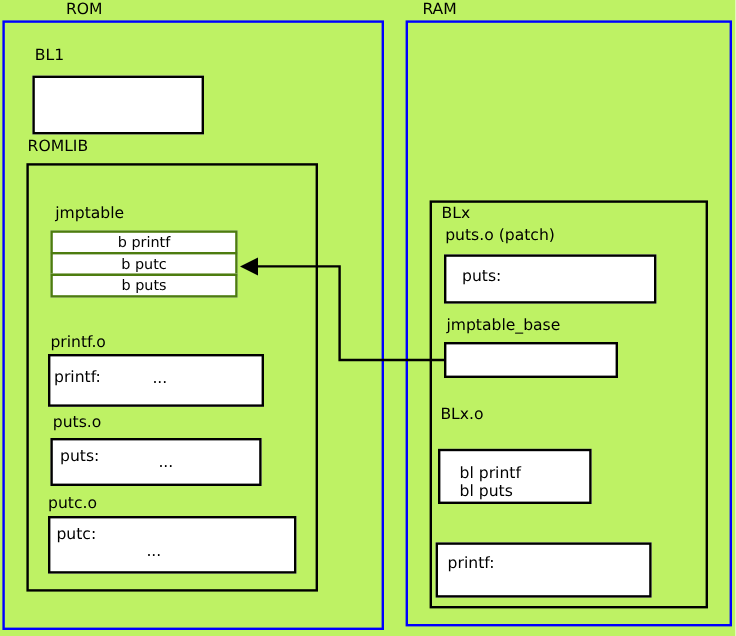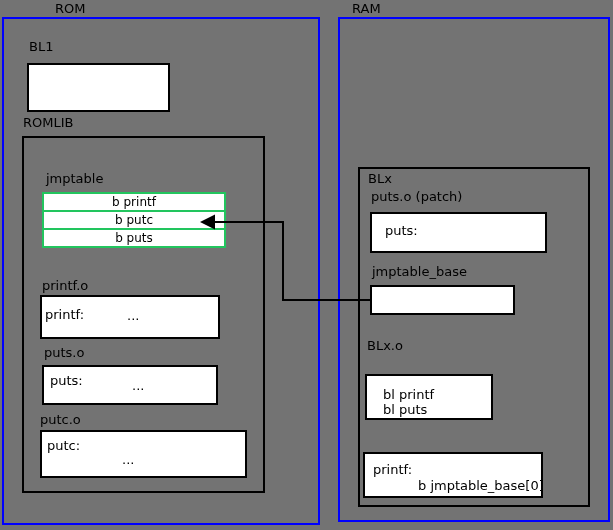--- a/index.html
+++ b/index.html
@@ -1,25 +1,25 @@
 <!DOCTYPE html>
 <html><head>
 <meta charset="utf-8">
 <style>
   html,body { margin:0; padding:0; background:#ffffff; }
   #canvas {
     position:relative; width:613px; height:530px; overflow:hidden;
     font-family:"DejaVu Sans", "Liberation Sans", sans-serif;
-    font-size:13px; color:#000; background:#737373;
+    font-size:13px; color:#000; background:#bef264;
   }
   .lbl { position:absolute; white-space:nowrap; line-height:14px; }
   .frame { position:absolute; border:2px solid #0000ff; box-sizing:border-box; background:transparent; }
   .bx { position:absolute; border:2px solid #000000; box-sizing:border-box; background:#ffffff; }
   .jrow {
-    width:184px; height:20px; border:2px solid #22c55e; box-sizing:border-box;
+    width:156px; height:20px; border:2px solid #4d7c0f; box-sizing:border-box;
     text-align:center; font-size:12px; line-height:16px; background:#fff; margin-top:-2px;
   }
   .jrow:first-child { margin-top:0; }
   #jmptable-rows { position:absolute; left:42px; top:192px; }
   .inner { position:absolute; white-space:nowrap; line-height:14px; }
   #arrow-layer { position:absolute; left:0; top:0; width:613px; height:530px; pointer-events:none; }
 </style>
 </head>
 <body>
 
@@ -74,21 +74,20 @@
   <div class="bx" style="left:370px; top:285px; width:145px; height:30px;"></div>
 
   <div class="lbl" style="left:367px; top:339px;">BLx.o</div>
   <div class="bx" style="left:365px; top:374px; width:128px; height:46px;">
     <span class="inner" style="left:16px; top:12px;">bl printf</span>
     <span class="inner" style="left:16px; top:27px;">bl puts</span>
   </div>
 
   <div class="bx" style="left:363px; top:452px; width:180px; height:46px;">
     <span class="inner" style="left:8px; top:9px;">printf:</span>
-    <span class="inner" style="left:53px; top:25px;">b jmptable_base[0]</span>
   </div>
 
   <svg id="arrow-layer" viewBox="0 0 613 530" xmlns="http://www.w3.org/2000/svg">
     <path d="M 370 300 L 283 300 L 283 222 L 213 222" fill="none" stroke="#000000" stroke-width="2"></path>
     <polygon points="200,222 215,214.5 215,229.5" fill="#000000"></polygon>
   </svg>
 
 </div>
 
 </body></html>

